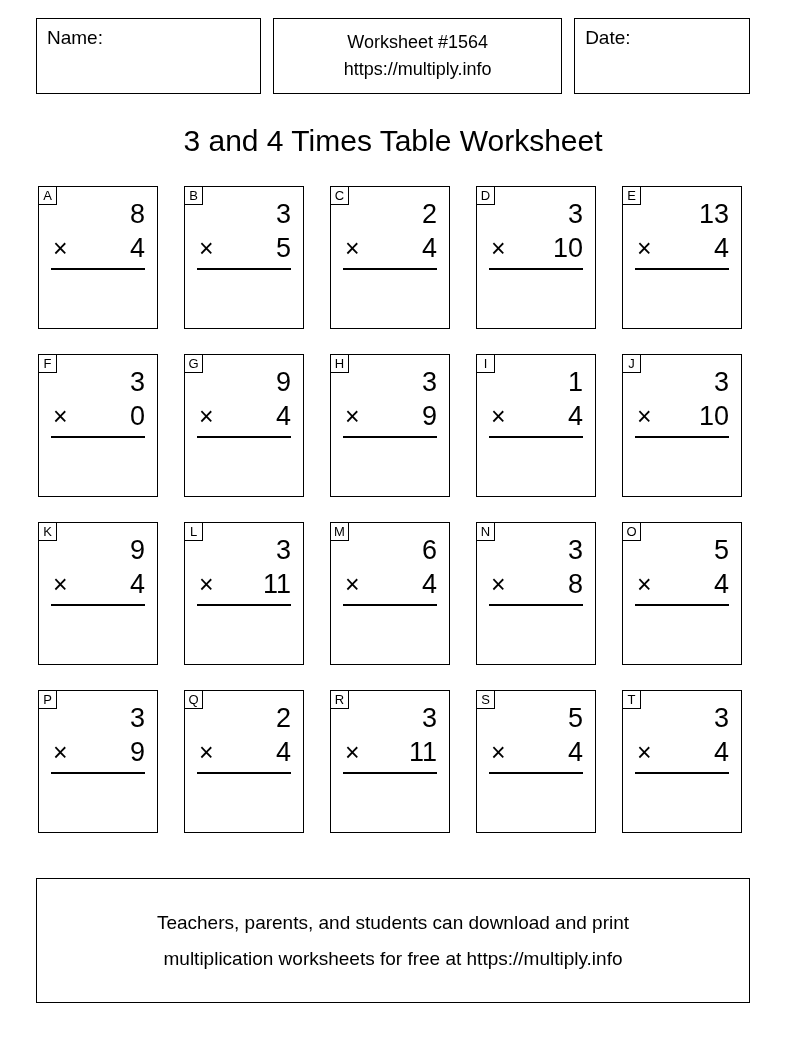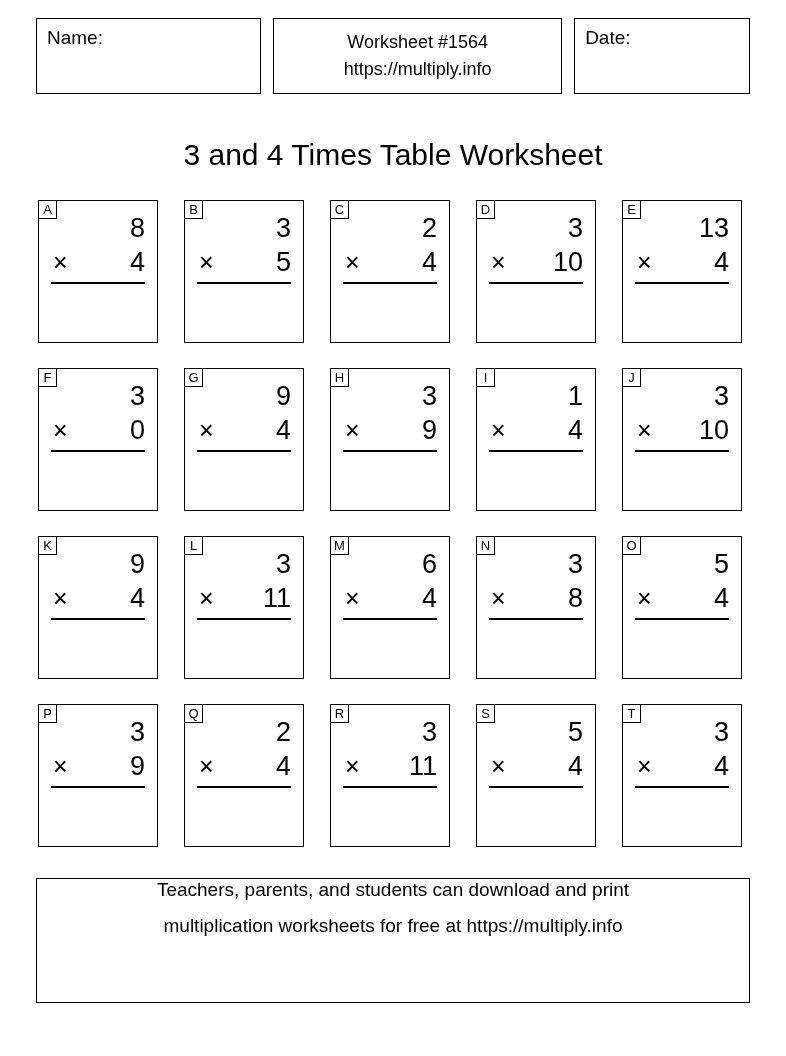--- a/index.html
+++ b/index.html
@@ -62,21 +62,21 @@
     padding: 8px 10px;
   }
   .date-label {
     font-size: 19px;
   }
 
   
   .title {
     text-align: center;
     font-size: 30px;
-    margin-top: 44px;
+    margin-top: 30px;
     margin-bottom: 0;
     font-weight: normal;
   }
 
   
   .grid {
     margin-top: 28px;
     display: grid;
     grid-template-columns: repeat(5, 120px);
     grid-template-rows: repeat(4, 143px);
@@ -133,20 +133,21 @@
     position: absolute;
     left: 36px;
     top: 878px;
     width: 714px;
     height: 125px;
     border: 1px solid #000;
     box-sizing: border-box;
     display: flex;
     flex-direction: column;
     align-items: center;
+    justify-content: center;
     gap: 14px;
   }
   .footer-line {
     font-size: 19px;
   }
 </style>
 </head>
 <body>
 
 <div class="page">

